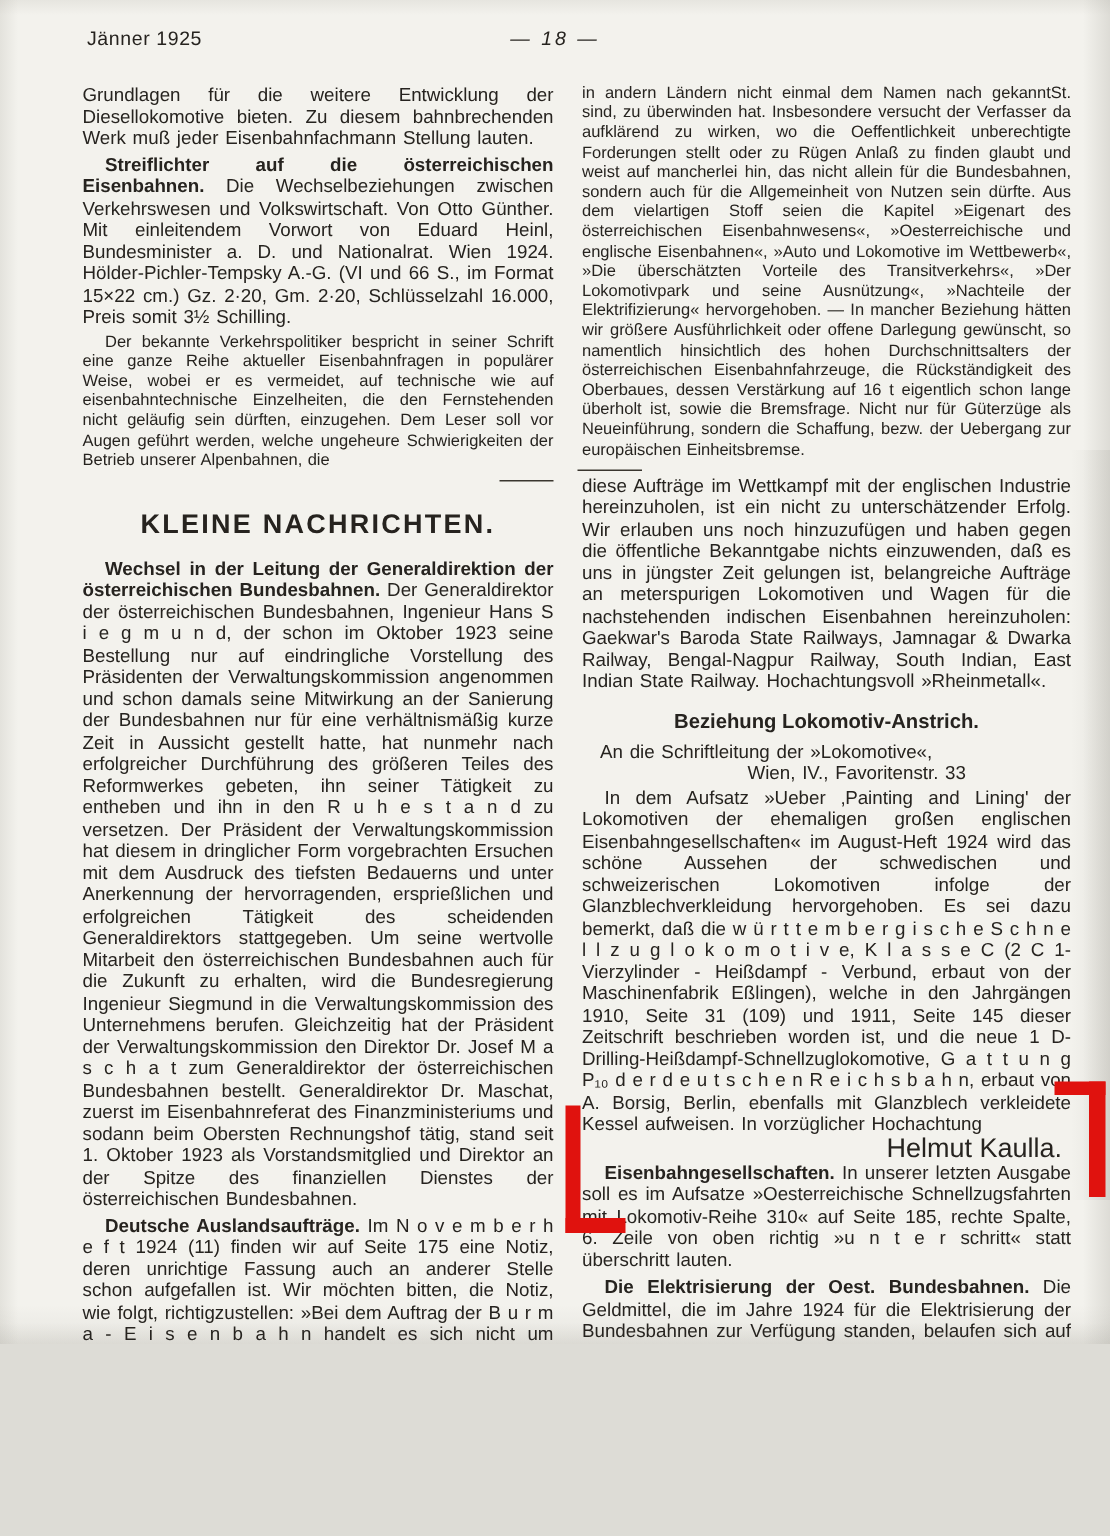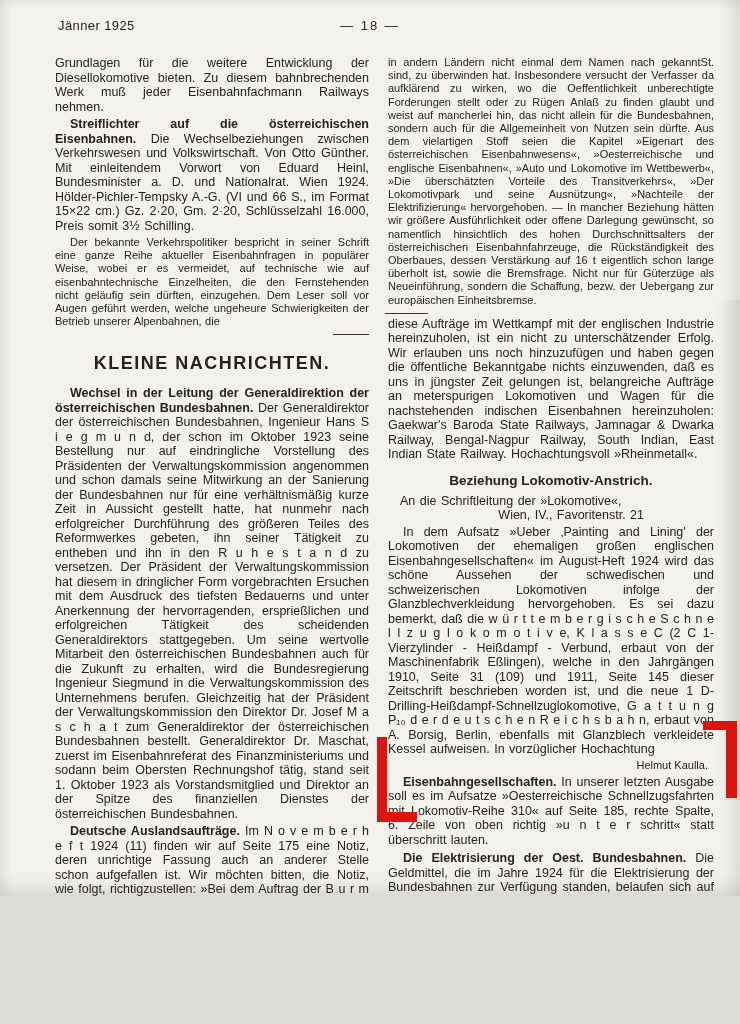--- a/index.html
+++ b/index.html
@@ -14,40 +14,40 @@
     background:
       linear-gradient(90deg, rgba(180,178,170,0.25) 0, rgba(0,0,0,0) 12px),
       linear-gradient(270deg, rgba(170,168,160,0.30) 0, rgba(0,0,0,0) 18px),
       linear-gradient(0deg, rgba(175,173,165,0.20) 0, rgba(0,0,0,0) 14px),
       linear-gradient(180deg, rgba(185,183,175,0.22) 0, rgba(0,0,0,0) 10px),
       #f3f2ed;
     color:#26231f;
     overflow:hidden;
   }
   .hdr-issue{position:absolute;left:58px;top:18px;font-size:13px;letter-spacing:0.4px;}
-  .hdr-page{position:absolute;left:0;top:18px;width:740px;text-align:center;font-size:13px;letter-spacing:2px;}
+  .hdr-page{position:absolute;left:0;top:18px;width:740px;text-align:center;font-size:13px;letter-spacing:2px;font-style:italic;}
   .col{position:absolute;top:56px;text-align:justify;}
   .col-left{left:55px;width:314px;}
   .col-right{left:388px;width:326px;}
   p{margin:0;font-size:12.5px;line-height:14.5px;word-spacing:1px;}
   p.ind{text-indent:15px;}
   p.small{font-size:11px;line-height:13.2px;word-spacing:0.5px;}
   .lead{font-weight:700;}
   .sp{margin-top:3px;}
   .rule{border:0;border-top:1.5px solid #3a362f;margin:6px 0 0 0;}
   .rule-right{width:36px;margin-left:auto;}
   .rule-left{width:43px;margin-left:-3px;}
   .kleine{
     font-size:18px;font-weight:700;letter-spacing:1.5px;
     text-align:center;margin:15px 0 10px 0;line-height:26px;
   }
   .sec-head{font-size:13.5px;font-weight:700;text-align:center;margin:11px 0 5px 0;line-height:16px;}
   .addr1{text-indent:12px;text-align:left;}
   .addr2{text-align:right;padding-right:70px;}
-  .sig-right{text-align:right;padding-right:6px;font-size:11px;line-height:15px;margin:1px 0 2px 0;}
+  .sig-right{text-align:right;padding-right:6px;font-size:18px;line-height:15px;margin:1px 0 2px 0;}
   .sig-inline{float:right;}
   
   .mark{position:absolute;pointer-events:none;}
   .mark-right{
     left:703px;top:721px;width:23px;height:68px;
     border-top:9px solid #e0120e;border-right:11px solid #e0120e;
   }
   .mark-left{
     left:377px;top:737px;width:30px;height:75px;
     border-left:10px solid #e0120e;border-bottom:10px solid #e0120e;
@@ -63,21 +63,21 @@
 
 <div class="page">
 
   <div class="stain1"></div>
   <div class="stain2"></div>
 
   <div class="hdr-issue">Jänner 1925</div>
   <div class="hdr-page">—  18  —</div>
 
   <div class="col col-left">
-    <p>Grundlagen für die weitere Entwicklung der Diesellokomotive bieten. Zu diesem bahnbrechenden Werk muß jeder Eisenbahnfachmann Railways nehmen.</p>
+    <p>Grundlagen für die weitere Entwicklung der Diesellokomotive bieten. Zu diesem bahnbrechenden Werk muß jeder Eisenbahnfachmann Stellung lauten.</p>
 
     <p class="ind sp"><span class="lead">Streiflichter auf die österreichischen Eisenbahnen.</span><span> Die Wechselbeziehungen zwischen Verkehrswesen und Volkswirtschaft. Von Otto Günther. Mit einleitendem Vorwort von Eduard Heinl, Bundesminister a. D. und Nationalrat. Wien 1924. Hölder-Pichler-Tempsky A.-G. (VI und 66 S., im Format 15×22 cm.) Gz. 2·20, Gm. 2·20, Schlüsselzahl 16.000, Preis somit 3½ Schilling.</span></p>
 
     <p class="small ind" style="margin-top:3px;">Der bekannte Verkehrspolitiker bespricht in seiner Schrift eine ganze Reihe aktueller Eisenbahnfragen in populärer Weise, wobei er es vermeidet, auf technische wie auf eisenbahntechnische Einzelheiten, die den Fernstehenden nicht geläufig sein dürften, einzugehen. Dem Leser soll vor Augen geführt werden, welche ungeheure Schwierigkeiten der Betrieb unserer Alpenbahnen, die</p>
 
     <hr class="rule rule-right">
 
     <div class="kleine">KLEINE NACHRICHTEN.</div>
 
     <p class="ind"><span class="lead">Wechsel in der Leitung der Generaldirektion der österreichischen Bundesbahnen.</span><span> Der Generaldirektor der österreichischen Bundesbahnen, Ingenieur Hans S i e g m u n d, der schon im Oktober 1923 seine Bestellung nur auf eindringliche Vorstellung des Präsidenten der Verwaltungskommission angenommen und schon damals seine Mitwirkung an der Sanierung der Bundesbahnen nur für eine verhältnismäßig kurze Zeit in Aussicht gestellt hatte, hat nunmehr nach erfolgreicher Durchführung des größeren Teiles des Reformwerkes gebeten, ihn seiner Tätigkeit zu entheben und ihn in den R u h e s t a n d zu versetzen. Der Präsident der Verwaltungskommission hat diesem in dringlicher Form vorgebrachten Ersuchen mit dem Ausdruck des tiefsten Bedauerns und unter Anerkennung der hervorragenden, ersprießlichen und erfolgreichen Tätigkeit des scheidenden Generaldirektors stattgegeben. Um seine wertvolle Mitarbeit den österreichischen Bundesbahnen auch für die Zukunft zu erhalten, wird die Bundesregierung Ingenieur Siegmund in die Verwaltungskommission des Unternehmens berufen. Gleichzeitig hat der Präsident der Verwaltungskommission den Direktor Dr. Josef M a s c h a t zum Generaldirektor der österreichischen Bundesbahnen bestellt. Generaldirektor Dr. Maschat, zuerst im Eisenbahnreferat des Finanzministeriums und sodann beim Obersten Rechnungshof tätig, stand seit 1. Oktober 1923 als Vorstandsmitglied und Direktor an der Spitze des finanziellen Dienstes der österreichischen Bundesbahnen.</span></p>
@@ -88,21 +88,21 @@
   <div class="col col-right">
     <p class="small"><span class="sig-inline">St.</span><span>in andern Ländern nicht einmal dem Namen nach gekannt sind, zu überwinden hat. Insbesondere versucht der Verfasser da aufklärend zu wirken, wo die Oeffentlichkeit unberechtigte Forderungen stellt oder zu Rügen Anlaß zu finden glaubt und weist auf mancherlei hin, das nicht allein für die Bundesbahnen, sondern auch für die Allgemeinheit von Nutzen sein dürfte. Aus dem vielartigen Stoff seien die Kapitel »Eigenart des österreichischen Eisenbahnwesens«, »Oesterreichische und englische Eisenbahnen«, »Auto und Lokomotive im Wettbewerb«, »Die überschätzten Vorteile des Transitverkehrs«, »Der Lokomotivpark und seine Ausnützung«, »Nachteile der Elektrifizierung« hervorgehoben. — In mancher Beziehung hätten wir größere Ausführlichkeit oder offene Darlegung gewünscht, so namentlich hinsichtlich des hohen Durchschnittsalters der österreichischen Eisenbahnfahrzeuge, die Rückständigkeit des Oberbaues, dessen Verstärkung auf 16 t eigentlich schon lange überholt ist, sowie die Bremsfrage. Nicht nur für Güterzüge als Neueinführung, sondern die Schaffung, bezw. der Uebergang zur europäischen Einheitsbremse.</span></p>
 
     <hr class="rule rule-left">
 
     <p class="sp">diese Aufträge im Wettkampf mit der englischen Industrie hereinzuholen, ist ein nicht zu unterschätzender Erfolg. Wir erlauben uns noch hinzuzufügen und haben gegen die öffentliche Bekanntgabe nichts einzuwenden, daß es uns in jüngster Zeit gelungen ist, belangreiche Aufträge an meterspurigen Lokomotiven und Wagen für die nachstehenden indischen Eisenbahnen hereinzuholen: Gaekwar's Baroda State Railways, Jamnagar &amp; Dwarka Railway, Bengal-Nagpur Railway, South Indian, East Indian State Railway. Hochachtungsvoll »Rheinmetall«.</p>
 
     <div class="sec-head">Beziehung Lokomotiv-Anstrich.</div>
 
     <p class="addr1">An die Schriftleitung der »Lokomotive«,</p>
-    <p class="addr2">Wien, IV., Favoritenstr. 21</p>
+    <p class="addr2">Wien, IV., Favoritenstr. 33</p>
 
     <p class="ind" style="margin-top:2px;">In dem Aufsatz »Ueber ‚Painting and Lining' der Lokomotiven der ehemaligen großen englischen Eisenbahngesellschaften« im August-Heft 1924 wird das schöne Aussehen der schwedischen und schweizerischen Lokomotiven infolge der Glanzblechverkleidung hervorgehoben. Es sei dazu bemerkt, daß die w ü r t t e m b e r g i s c h e S c h n e l l z u g l o k o m o t i v e, K l a s s e C (2 C 1-Vierzylinder - Heißdampf - Verbund, erbaut von der Maschinenfabrik Eßlingen), welche in den Jahrgängen 1910, Seite 31 (109) und 1911, Seite 145 dieser Zeitschrift beschrieben worden ist, und die neue 1 D-Drilling-Heißdampf-Schnellzuglokomotive, G a t t u n g P₁₀ d e r d e u t s c h e n R e i c h s b a h n, erbaut von A. Borsig, Berlin, ebenfalls mit Glanzblech verkleidete Kessel aufweisen. In vorzüglicher Hochachtung</p>
 
     <div class="sig-right">Helmut Kaulla.</div>
 
     <p class="ind"><span class="lead">Eisenbahngesellschaften.</span><span> In unserer letzten Ausgabe soll es im Aufsatze »Oesterreichische Schnellzugsfahrten mit Lokomotiv-Reihe 310« auf Seite 185, rechte Spalte, 6. Zeile von oben richtig »u n t e r schritt« statt überschritt lauten.</span></p>
 
     <p class="ind" style="margin-top:4px;"><span class="lead">Die Elektrisierung der Oest. Bundesbahnen.</span><span> Die Geldmittel, die im Jahre 1924 für die Elektrisierung der Bundesbahnen zur Verfügung standen, belaufen sich auf 450 Milliarden Kronen, von denen der größte Teil für die Elektrisierungsar-</span></p>
   </div>
 

